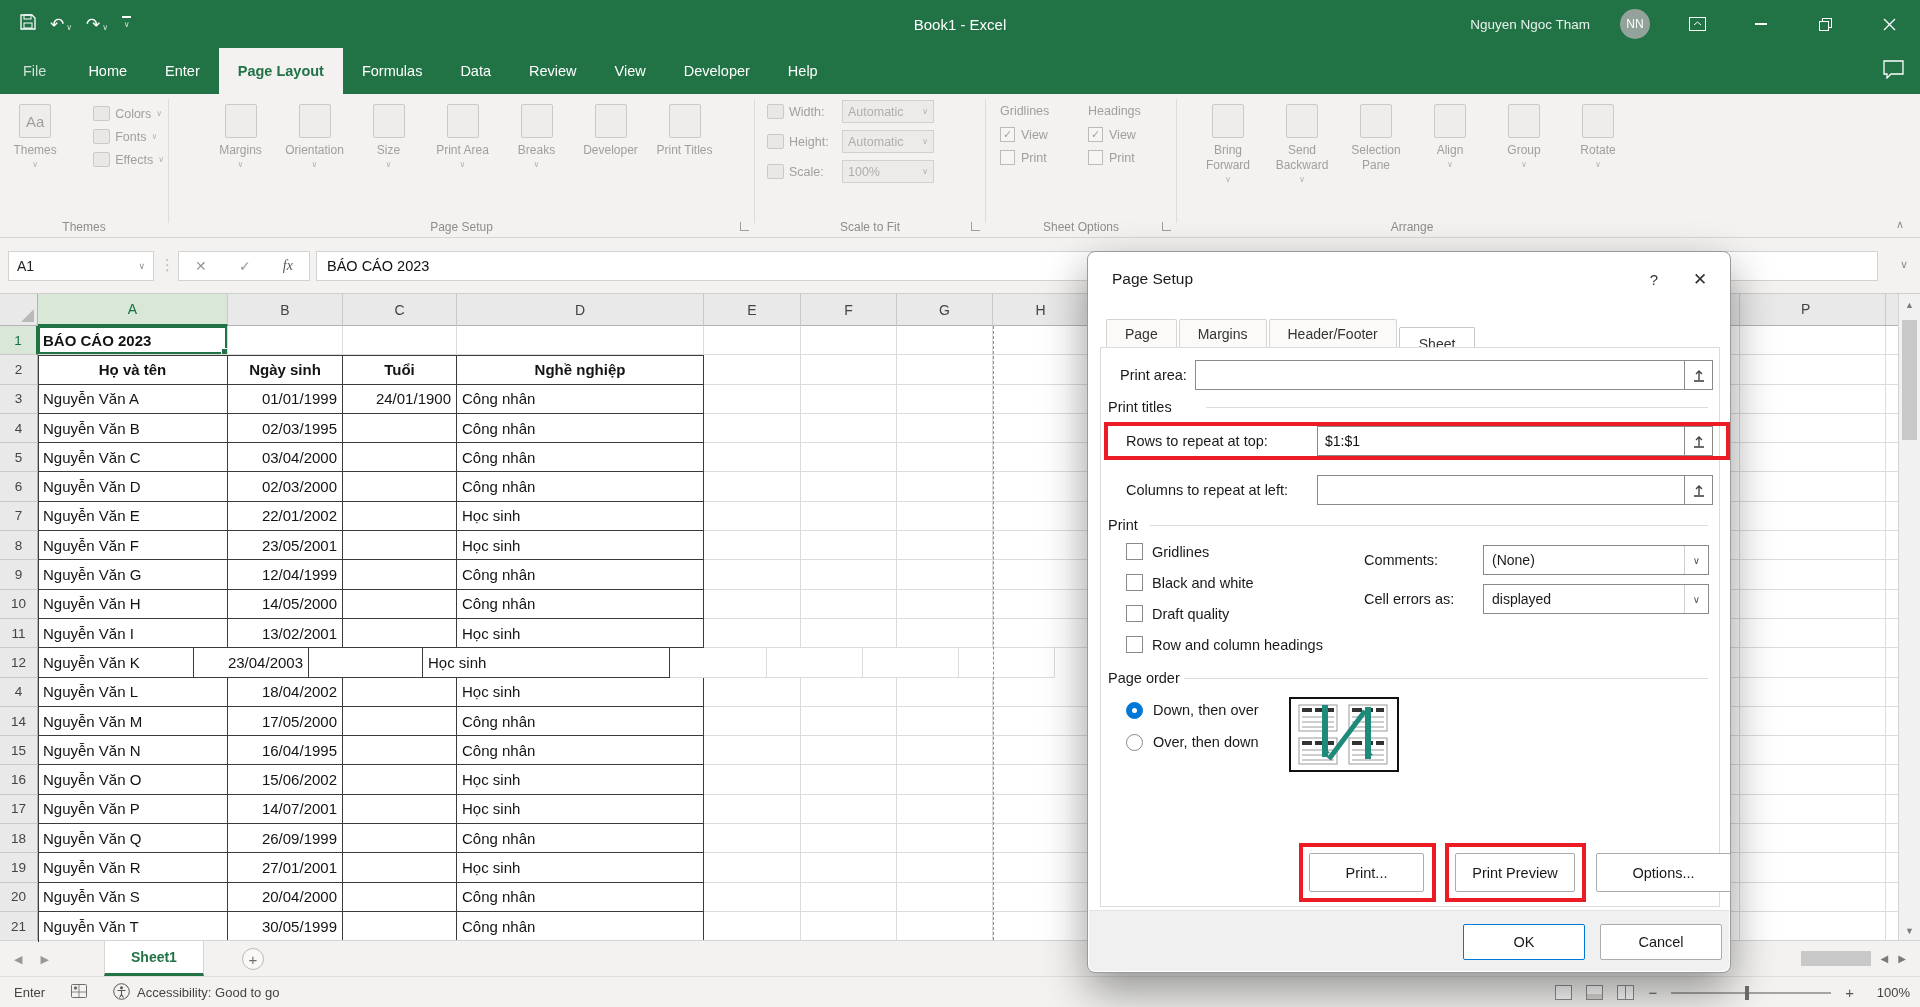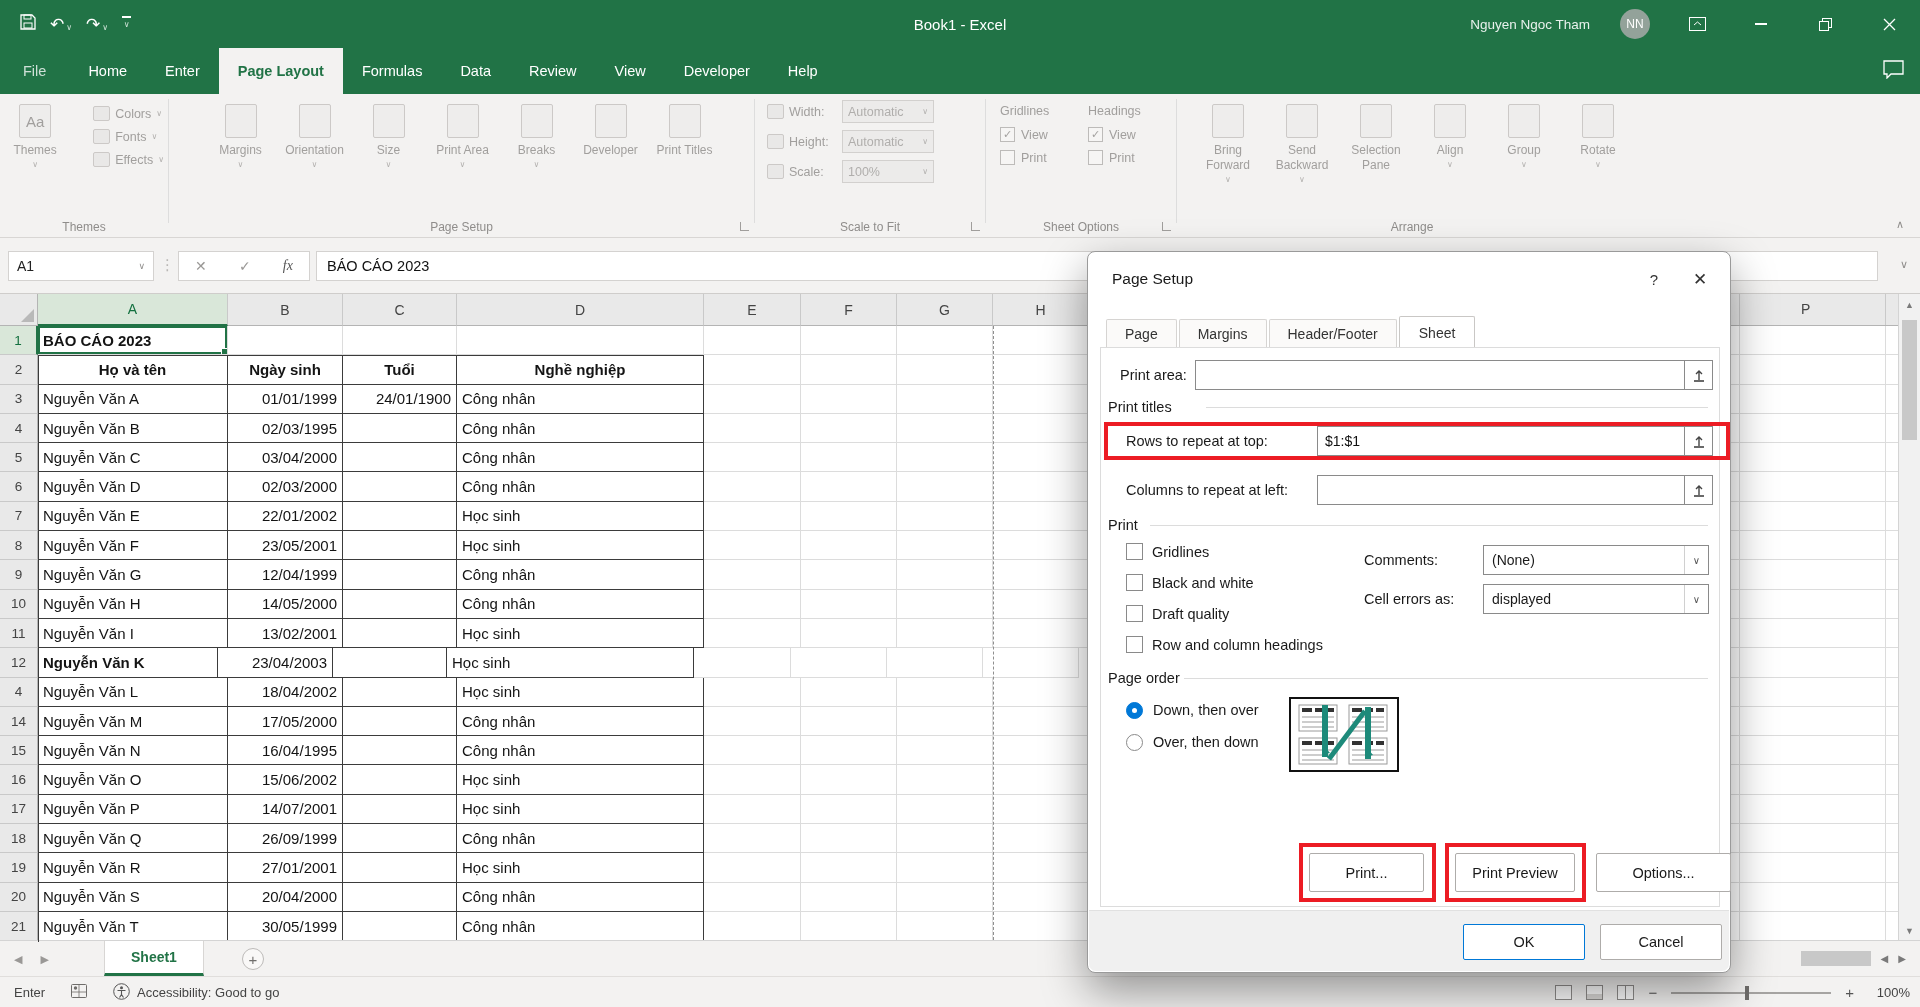--- a/index.html
+++ b/index.html
@@ -104,21 +104,21 @@
   .viewicon.pb { background:linear-gradient(90deg,#fdfdfd 45%, #8f8d8b 45%, #8f8d8b 55%, #fdfdfd 55%); }
   #zoom-track { width:160px; height:2px; background:#a6a4a2; position:relative; }
   #zoom-thumb { position:absolute; left:74px; top:-6px; width:4px; height:14px; background:#6f6d6b; }
 
   
   #dialog { position:absolute; left:1087px; top:251px; width:644px; height:722px; background:#fff; border:1px solid #9a9a9a; border-radius:8px; box-shadow:0 18px 45px rgba(0,0,0,.4); z-index:10; font-size:14.5px; color:#1a1a1a; }
   #dlg-title { position:absolute; left:24px; top:18px; font-size:15.5px; }
   .dlg-sys { position:absolute; top:12px; width:32px; height:30px; display:flex; align-items:center; justify-content:center; color:#333; font-size:15px; }
   #dlg-tabs { position:absolute; left:18px; top:62px; display:flex; align-items:flex-end; height:34px; }
   .dtab { padding:6px 18px; border:1px solid #d6d4d2; border-bottom:none; background:#fbfaf9; color:#333; font-size:14px; margin-right:2px; border-radius:2px 2px 0 0; }
-  .dtab.active { background:#fff; padding:8px 19px; font-weight:normal; border-color:#c9c7c5; position:relative; top:1px; }
+  .dtab.active { background:#fff; padding:8px 19px; font-weight:normal; border-color:#c9c7c5; position:relative; top:12px; }
   #dlg-page { position:absolute; left:12px; top:95px; width:620px; height:560px; border:1px solid #dcdcdc; background:#fff; }
   .dlbl { position:absolute; font-size:14.5px; color:#1a1a1a; }
   .dinput { position:absolute; height:30px; background:#fff; border:1px solid #8a8a8a; font-size:14px; color:#111; display:flex; align-items:center; padding:0 7px; }
   .rangebtn { position:absolute; width:28px; height:30px; border:1px solid #8a8a8a; border-left:none; background:#fff; display:flex; align-items:center; justify-content:center; }
   .gline { position:absolute; height:1px; background:#dcdcdc; }
   .dsel { position:absolute; width:226px; height:30px; border:1px solid #8a8a8a; background:#fff; font-size:14px; display:flex; align-items:center; justify-content:space-between; padding:0 8px; }
   .dsel .dd { color:#555; font-size:10px; border-left:1px solid #d0d0d0; padding-left:8px; height:100%; display:flex; align-items:center; }
   .dchk { display:flex; align-items:center; gap:9px; height:31px; font-size:14.5px; }
   .dchk .box { width:17px; height:17px; border:1px solid #8a8a8a; background:#fff; }
   .drad { display:flex; align-items:center; gap:10px; height:32px; font-size:14.5px; }
@@ -516,21 +516,21 @@
       <div class="gcell t ar" style="width: 115px;">13/02/2001</div>
       <div class="gcell t ar" style="width: 114px;"></div>
       <div class="gcell t al" style="width: 247px;">Học sinh</div>
       <div class="gcell" style="width: 97px;"></div>
       <div class="gcell" style="width: 96px;"></div>
       <div class="gcell" style="width: 96px;"></div>
       <div class="gcell" style="width: 96px;"></div>
     </div>
     <div class="grow">
       <div class="grh">12</div>
-      <div class="gcell t al" style="width: 180px; font-weight: bold;">Nguyễn Văn K</div>
+      <div class="gcell t al" style="width: 156px;">Nguyễn Văn K</div>
       <div class="gcell t ar" style="width: 115px;">23/04/2003</div>
       <div class="gcell t ar" style="width: 114px;"></div>
       <div class="gcell t al" style="width: 247px;">Học sinh</div>
       <div class="gcell" style="width: 97px;"></div>
       <div class="gcell" style="width: 96px;"></div>
       <div class="gcell" style="width: 96px;"></div>
       <div class="gcell" style="width: 96px;"></div>
     </div>
     <div class="grow">
       <div class="grh">4</div>

